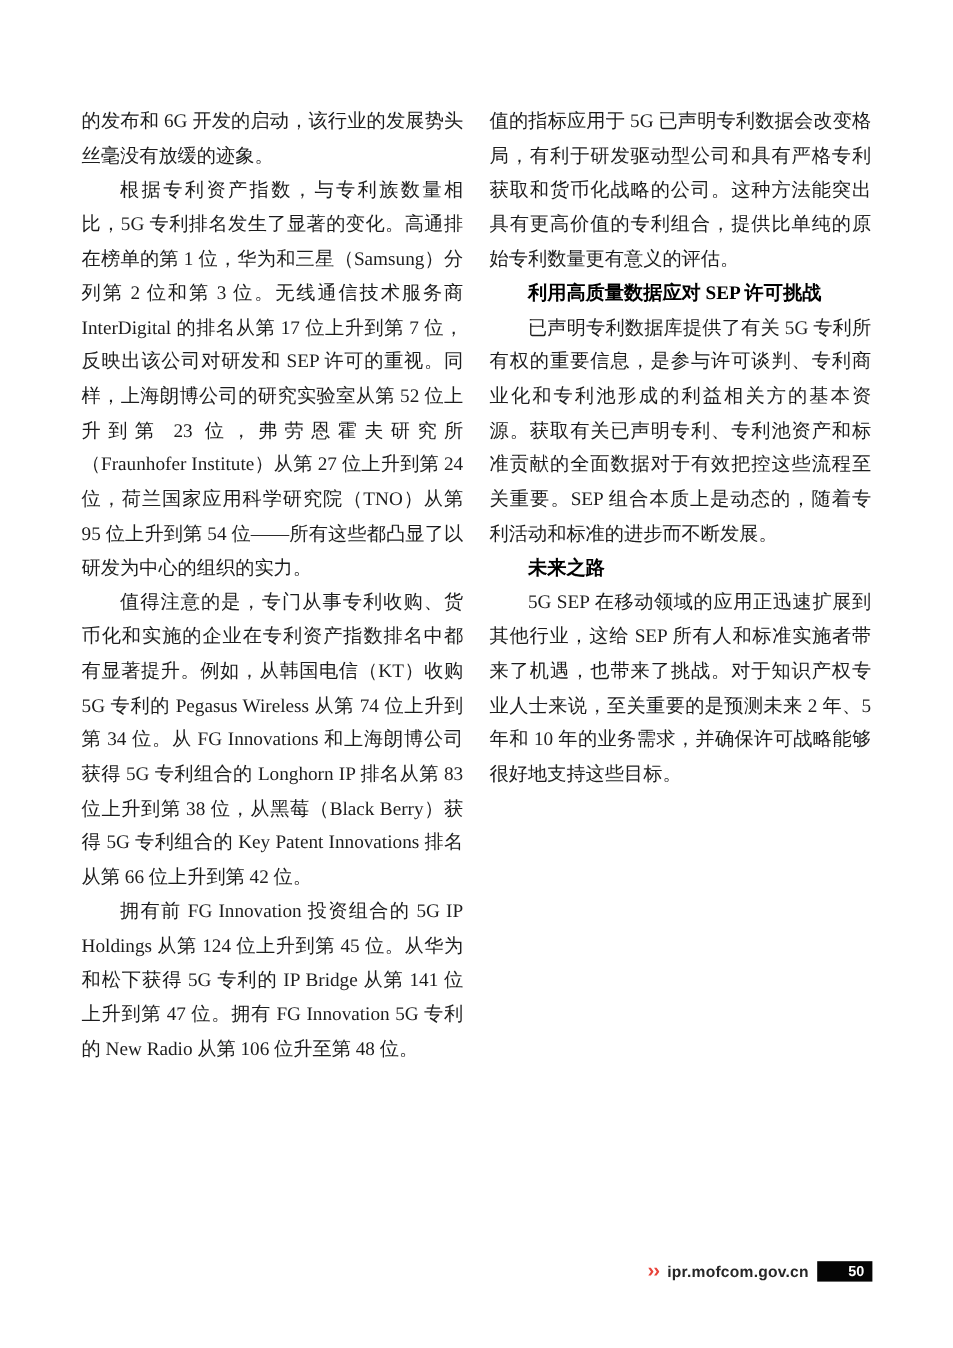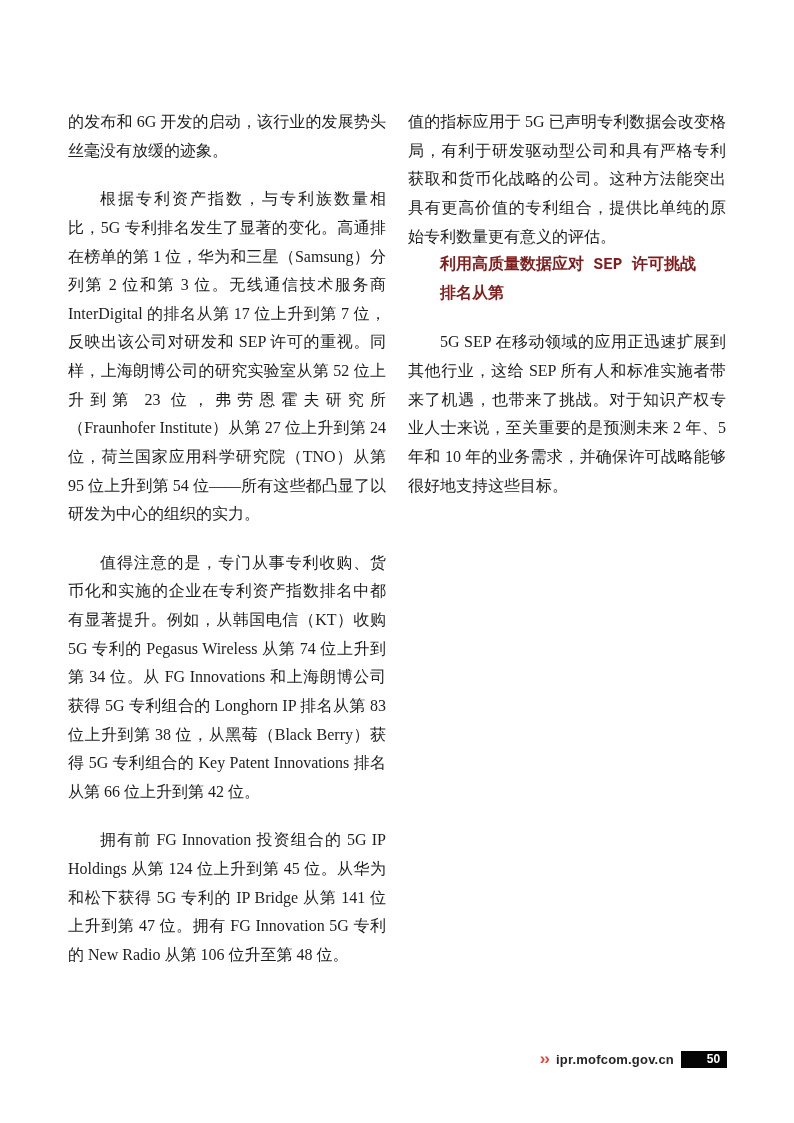--- a/index.html
+++ b/index.html
@@ -28,30 +28,29 @@
     font-size: 16px;
     line-height: 1.79;
     text-align: justify;
     color: #1d1d1d;
   }
   .col p {
     margin: 0;
   }
   p.para {
     text-indent: 2em;
-    margin-top: 20px;
   }
   p.para.cont {
     text-indent: 0;
   }
   p.heading {
     text-indent: 2em;
-    font-family: Liberation Mono, monospace;
+    font-family: Liberation Serif, serif;
     font-weight: bold;
-    color: #7f1d1d;
+    color: #000000;
   }
   .footer {
     position: absolute;
     top: 1050px;
     right: 67px;
     height: 18px;
     display: flex;
     align-items: center;
     gap: 7px;
     font-family: "Liberation Sans", "DejaVu Sans", sans-serif;
@@ -95,21 +94,22 @@
       <p class="para cont">的发布和 6G 开发的启动，该行业的发展势头丝毫没有放缓的迹象。</p>
       <p class="para">根据专利资产指数，与专利族数量相比，5G 专利排名发生了显著的变化。高通排在榜单的第 1 位，华为和三星（Samsung）分列第 2 位和第 3 位。无线通信技术服务商 InterDigital 的排名从第 17 位上升到第 7 位，反映出该公司对研发和 SEP 许可的重视。同样，上海朗博公司的研究实验室从第 52 位上升到第 23 位，弗劳恩霍夫研究所（Fraunhofer Institute）从第 27 位上升到第 24 位，荷兰国家应用科学研究院（TNO）从第 95 位上升到第 54 位——所有这些都凸显了以研发为中心的组织的实力。</p>
       <p class="para">值得注意的是，专门从事专利收购、货币化和实施的企业在专利资产指数排名中都有显著提升。例如，从韩国电信（KT）收购 5G 专利的 Pegasus Wireless 从第 74 位上升到第 34 位。从 FG Innovations 和上海朗博公司获得 5G 专利组合的 Longhorn IP 排名从第 83 位上升到第 38 位，从黑莓（Black Berry）获得 5G 专利组合的 Key Patent Innovations 排名从第 66 位上升到第 42 位。</p>
       <p class="para">拥有前 FG Innovation 投资组合的 5G IP Holdings 从第 124 位上升到第 45 位。从华为和松下获得 5G 专利的 IP Bridge 从第 141 位上升到第 47 位。拥有 FG Innovation 5G 专利的 New Radio 从第 106 位升至第 48 位。</p>
 
     </div>
 
     <div class="col">
       <p class="para cont">值的指标应用于 5G 已声明专利数据会改变格局，有利于研发驱动型公司和具有严格专利获取和货币化战略的公司。这种方法能突出具有更高价值的专利组合，提供比单纯的原始专利数量更有意义的评估。</p>
       <p class="heading">利用高质量数据应对 SEP 许可挑战</p>
-      <p class="heading">排名从第</p>
+      <p class="para">已声明专利数据库提供了有关 5G 专利所有权的重要信息，是参与许可谈判、专利商业化和专利池形成的利益相关方的基本资源。获取有关已声明专利、专利池资产和标准贡献的全面数据对于有效把控这些流程至关重要。SEP 组合本质上是动态的，随着专利活动和标准的进步而不断发展。</p>
+      <p class="heading">未来之路</p>
       <p class="para">5G SEP 在移动领域的应用正迅速扩展到其他行业，这给 SEP 所有人和标准实施者带来了机遇，也带来了挑战。对于知识产权专业人士来说，至关重要的是预测未来 2 年、5 年和 10 年的业务需求，并确保许可战略能够很好地支持这些目标。</p>
     </div>
 
   </div>
 
   <div class="footer">
     <span class="chev">››</span>
     <span class="url">ipr.mofcom.gov.cn</span>
     <span class="pagebox">50</span>
   </div>

